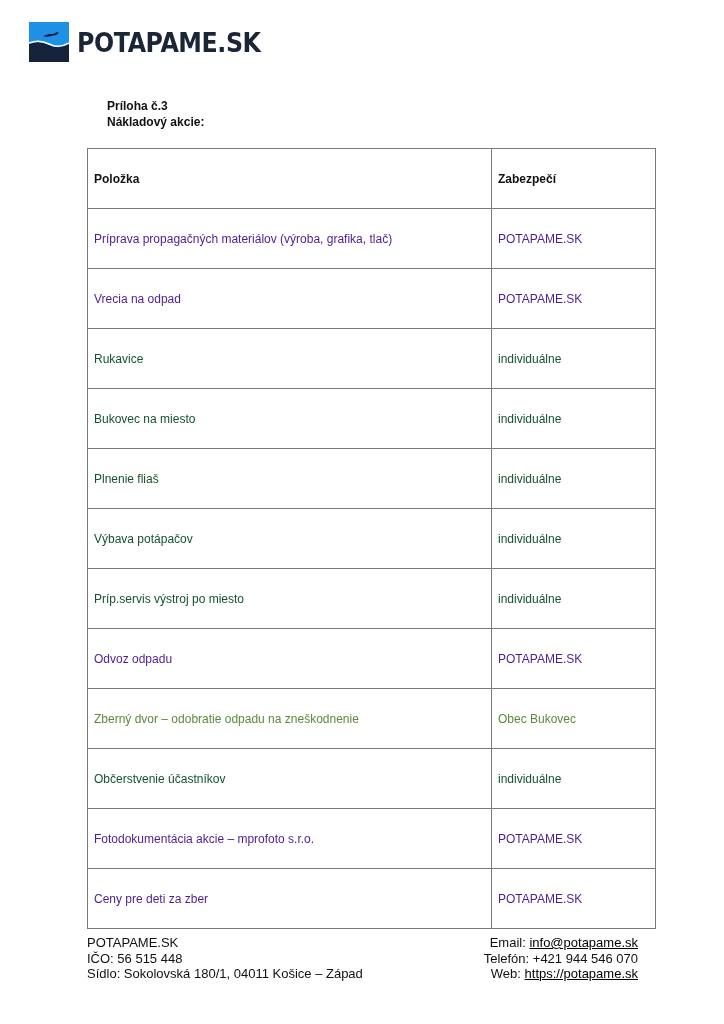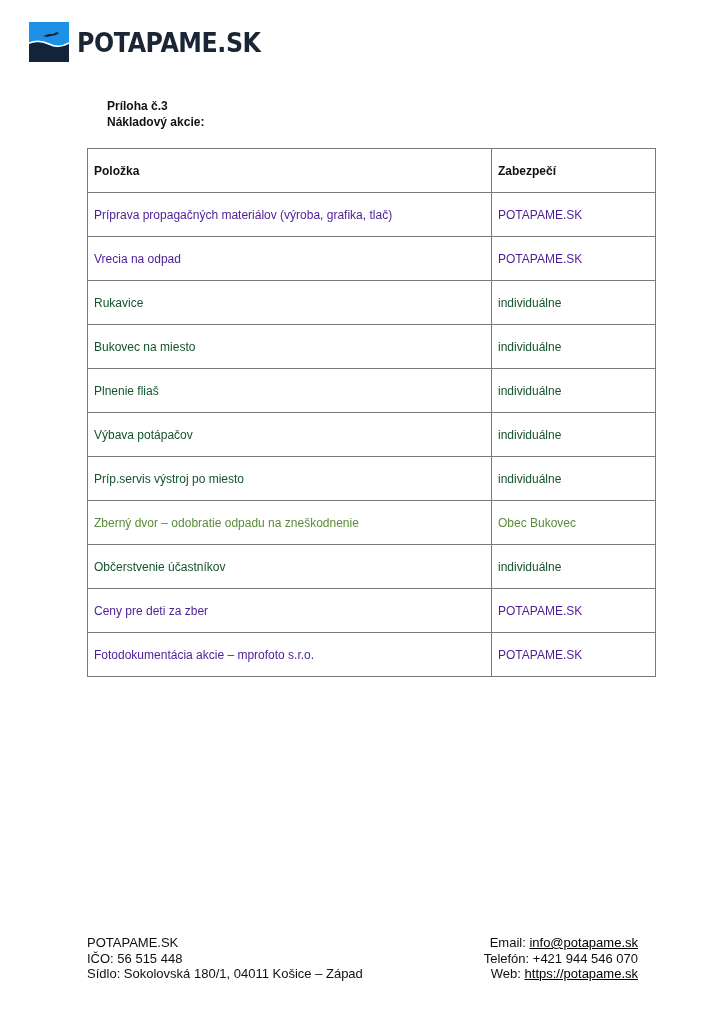--- a/index.html
+++ b/index.html
@@ -2,21 +2,21 @@
 <html><head>
   <meta charset="utf-8">
   <style>
     html, body { margin: 0; padding: 0; background: #ffffff; }
     body { width: 724px; height: 1024px; position: relative; overflow: hidden; font-family: "Liberation Sans", sans-serif; color: #111; }
     .logo { position: absolute; left: 29px; top: 22px; display: flex; align-items: center; }
     .logo-icon { width: 40px; height: 40px; display: block; }
     .logo-text { margin-left: 8px; font-family: "DejaVu Sans", sans-serif; font-weight: bold; font-size: 27px; color: #1a2535; letter-spacing: -0.5px; transform: scaleX(0.88); transform-origin: left center; }
     .heading { position: absolute; left: 87px; top: 98px; font-family: "Liberation Sans", sans-serif; font-weight: bold; font-size: 12px; line-height: 16px; color: #111; margin-left: 20px; }
     table.cost { position: absolute; left: 87px; top: 148px; width: 569px; border-collapse: collapse; font-size: 12px; }
-    table.cost td, table.cost th { border: 1px solid #7a7a7a; height: 27px; padding: 8px 6px; text-align: left; vertical-align: middle; }
+    table.cost td, table.cost th { border: 1px solid #7a7a7a; height: 27px; padding: 16px 6px; text-align: left; vertical-align: middle; }
     table.cost th { font-weight: bold; color: #111; }
     table.cost td.col-item { width: 391px; }
     .c-blue { color: #4c1d95; }
     .c-green { color: #5a8a3a; }
     .c-black { color: #14532d; }
     .footer-left { position: absolute; left: 87px; top: 935px; font-size: 13px; line-height: 15.5px; color: #111; }
     .footer-right { position: absolute; right: 86px; top: 935px; font-size: 13px; line-height: 15.5px; color: #111; text-align: right; }
     .footer-right a { color: #000000; text-decoration: underline; }
   </style>
 </head>
@@ -67,33 +67,37 @@
       </tr>
       <tr>
         <td class="col-item c-black">Výbava potápačov</td>
         <td class="c-black">individuálne</td>
       </tr>
       <tr>
         <td class="col-item c-black">Príp.servis výstroj po miesto</td>
         <td class="c-black">individuálne</td>
       </tr>
       <tr>
+        <td class="col-item c-blue">Odvoz odpadu</td>
+        <td class="c-blue">POTAPAME.SK</td>
+      </tr>
+      <tr>
         <td class="col-item c-green">Zberný dvor – odobratie odpadu na zneškodnenie</td>
         <td class="c-green">Obec Bukovec</td>
       </tr>
       <tr>
         <td class="col-item c-black">Občerstvenie účastníkov</td>
         <td class="c-black">individuálne</td>
       </tr>
       <tr>
-        <td class="col-item c-blue">Ceny pre deti za zber</td>
+        <td class="col-item c-blue">Fotodokumentácia akcie – mprofoto s.r.o.</td>
         <td class="c-blue">POTAPAME.SK</td>
       </tr>
       <tr>
-        <td class="col-item c-blue">Fotodokumentácia akcie – mprofoto s.r.o.</td>
+        <td class="col-item c-blue">Ceny pre deti za zber</td>
         <td class="c-blue">POTAPAME.SK</td>
       </tr>
     </tbody>
 </table>
 
 <div class="footer-left">
   <div>POTAPAME.SK</div>
   <div>IČO: 56 515 448</div>
   <div>Sídlo: Sokolovská 180/1, 04011 Košice – Západ</div>
 </div>

